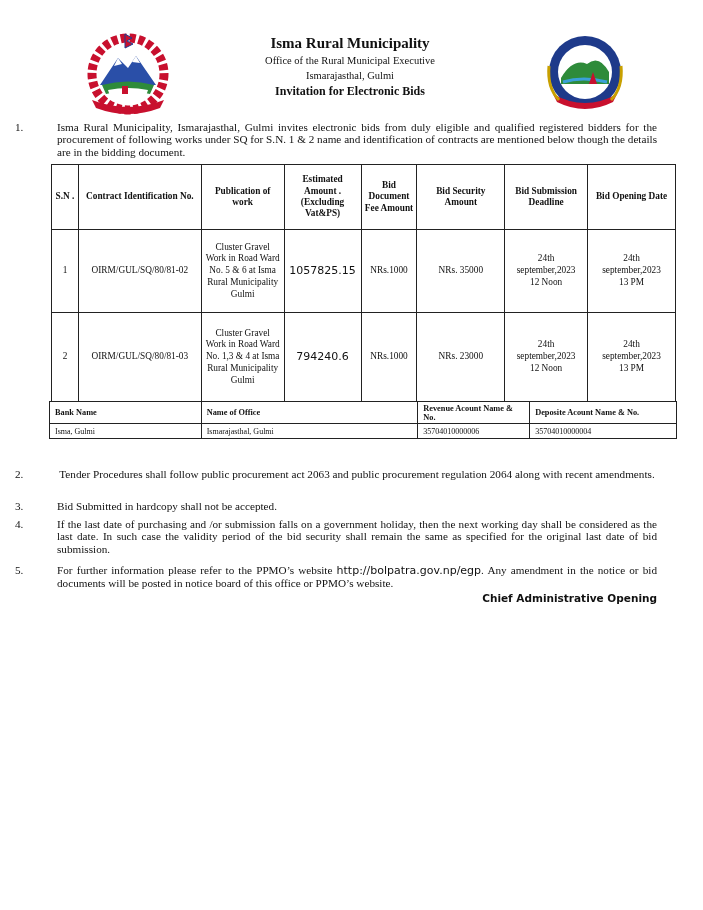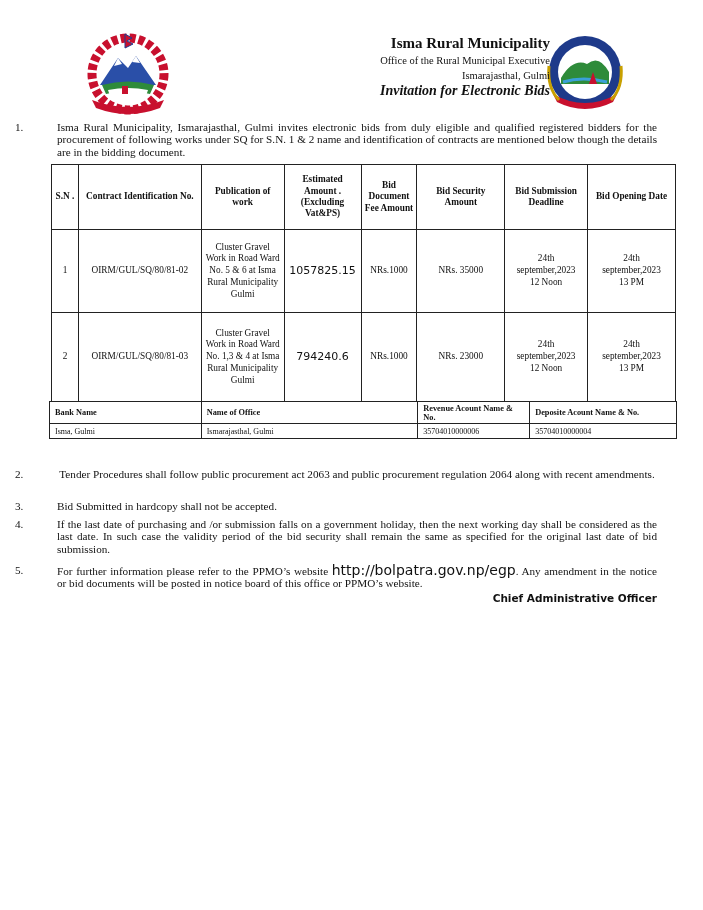--- a/index.html
+++ b/index.html
@@ -1,42 +1,42 @@
 <!DOCTYPE html>
 <html><head>
 <meta charset="utf-8">
 <style>
   html, body { margin: 0; padding: 0; background: #ffffff; }
   body { width: 703px; height: 910px; position: relative; overflow: hidden;
          font-family: "Liberation Serif", serif; color: #111; }
   .logo-left { position: absolute; left: 78px; top: 30px; width: 100px; height: 86px; }
   .logo-right { position: absolute; left: 543px; top: 32px; width: 84px; height: 84px; }
-  .header { position: absolute; left: 150px; top: 34px; width: 400px; text-align: right; }
+  .header { position: absolute; left: 150px; top: 34px; width: 400px; text-align: center; }
   .h-title { font-weight: bold; font-size: 15px; line-height: 19px; }
   .h-sub { font-size: 10.5px; line-height: 15px; }
-  .h-inv { font-weight: bold; font-size: 14px; line-height: 16px; font-style: italic; }
+  .h-inv { font-weight: bold; font-size: 12px; line-height: 16px; }
   .h-pub { font-size: 11px; line-height: 16px; margin-top: 1px; }
   .h-pub sup { font-size: 7px; }
   .para { position: absolute; left: 15px; width: 642px; font-size: 11.2px; line-height: 12.3px; }
   .para .num { position: absolute; left: 0; top: 0; }
   .para .txt { margin-left: 42px; text-align: justify; }
   table.bids { position: absolute; left: 51px; top: 164px; width: 625px; border-collapse: collapse;
                font-size: 9.3px; }
   table.bids th, table.bids td { border: 1.4px solid #222; text-align: center; vertical-align: middle; padding: 1px 3px; }
   table.bids th { font-weight: bold; height: 62px; line-height: 11.3px; }
   table.bids td { height: 80px; line-height: 11.8px; }
   table.bids td.amt { font-family: "DejaVu Sans", sans-serif; font-size: 11px; }
   table.bank { position: absolute; left: 49px; top: 401px; width: 628px; border-collapse: collapse; font-size: 8px; }
   table.bank th, table.bank td { border: 1.4px solid #222; text-align: left; padding: 0 5px; vertical-align: middle; }
   table.bank th { font-weight: bold; font-size: 8.3px; height: 21px; line-height: 9px; }
   table.bank td { height: 18px; line-height: 9px; border-top: none; border-bottom: none; }
   table.bank tr.last td { border-bottom: 1.4px solid #222; height: 14px; }
   .sign { position: absolute; right: 46px; top: 592px; font-family: "DejaVu Sans", sans-serif;
           font-weight: bold; font-size: 10.5px; }
-  .url { font-family: "DejaVu Sans", sans-serif; font-size: 14px; margin-top: 39px; }
+  .url { font-family: "DejaVu Sans", sans-serif; font-size: 11px; margin-top: 39px; }
 </style>
 </head>
 <body>
 
 <div class="logo-left">
   <svg width="100" height="86" viewBox="0 0 100 86">
     <circle cx="50" cy="44" r="36" fill="none" stroke="#c8102e" stroke-width="9" stroke-dasharray="6 3"></circle>
     <polygon points="47,4 47,18 55,14 49,11 54,8" fill="#c8102e" stroke="#1d3c8f" stroke-width="1"></polygon>
     <polygon points="22,55 40,28 50,38 58,26 78,55" fill="#2a4fa8"></polygon>
     <polygon points="36,36 40,28 44,34" fill="#ffffff"></polygon>
@@ -151,13 +151,13 @@
 </div>
 <div class="para" style="top:518px;">
   <span class="num">4.</span>
   <div class="txt">If the last date of purchasing and /or submission falls on a government holiday, then the next working day shall be considered as the last date. In such case the validity period of the bid security shall remain the same as specified for the original last date of bid submission.</div>
 </div>
 <div class="para" style="top:564px;">
   <span class="num">5.</span>
   <div class="txt"><span>For further information please refer to the PPMO’s website </span><span class="url">http://bolpatra.gov.np/egp</span><span>. Any amendment in the notice or bid documents will be posted in notice board of this office or PPMO’s website.</span></div>
 </div>
 
-<div class="sign">Chief Administrative Officer</div>
+<div class="sign">Chief Administrative Opening</div>
 
 </body></html>

